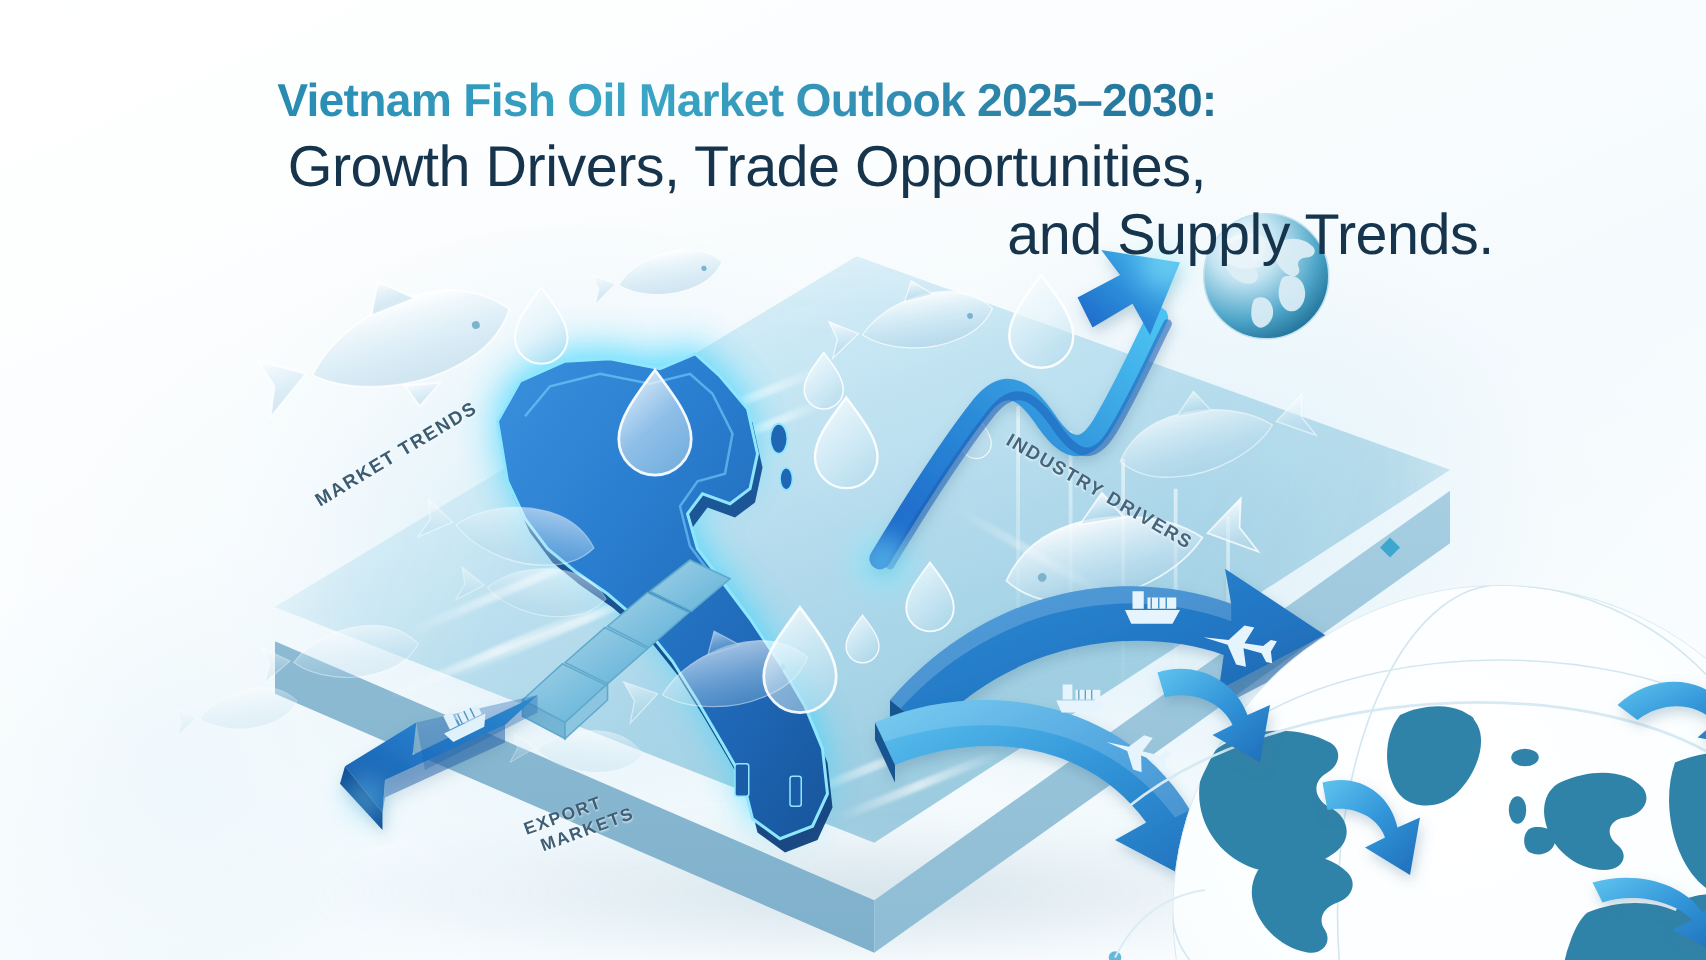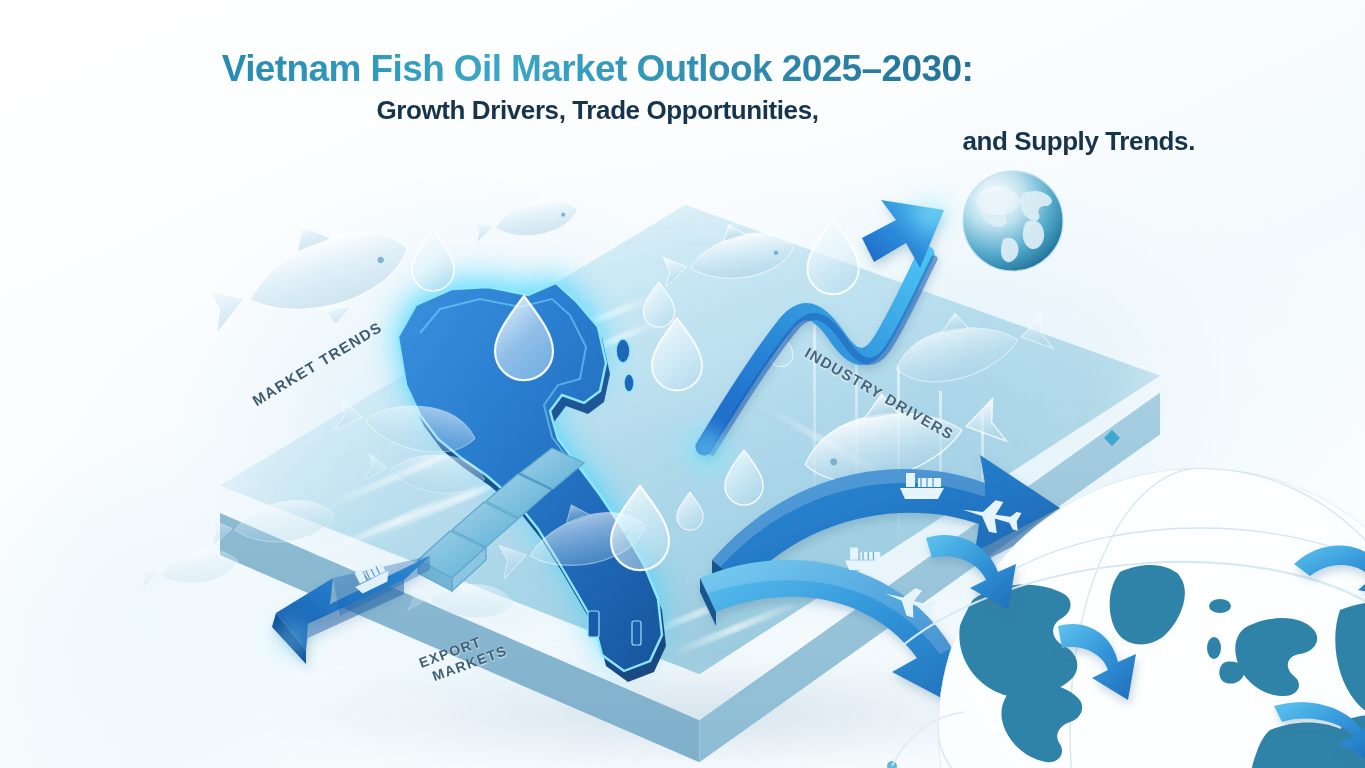--- a/index.html
+++ b/index.html
@@ -19,33 +19,33 @@
   .glow{position:absolute;border-radius:50%;pointer-events:none;}
   .g1{left:150px;top:180px;width:620px;height:520px;
       background:radial-gradient(circle,rgba(186,224,242,.40) 0%,rgba(210,235,247,.12) 50%,rgba(255,255,255,0) 72%);}
   .g2{left:690px;top:150px;width:560px;height:560px;
       background:radial-gradient(circle,rgba(200,231,246,.34) 0%,rgba(255,255,255,0) 70%);}
   .g3{left:-60px;top:430px;width:420px;height:380px;
       background:radial-gradient(circle,rgba(232,245,251,.55) 0%,rgba(255,255,255,0) 70%);}
 
   
   #title-block{
-    position:absolute;left:0;top:48px;width:1195px;text-align:center;z-index:40;
+    position:absolute;left:0;top:60px;width:1195px;text-align:center;z-index:40;
     line-height:1.16;letter-spacing:-.2px;
   }
   .t-line{display:block;font-weight:bold;white-space:nowrap;}
   #t1{
     font-size:37px;letter-spacing:-.6px;
     background:linear-gradient(92deg,#1a6f94 0%,#2b8fb5 22%,#3aa6c6 42%,#2f88ad 64%,#1f6e92 84%,#17607f 100%);
     -webkit-background-clip:text;background-clip:text;color:transparent;
     -webkit-text-fill-color:transparent;
     text-shadow:none;
     padding-bottom:3px;
   }
-  #t2,#t3{font-size:26px;color:#17344d;font-weight:bold;letter-spacing:-.4px;}
+  #t2,#t3{font-size:46px;color:#17344d;font-weight:normal;letter-spacing:-.4px;}
   #t2{margin-top:1px;}
   #t3{margin-top:1px;text-align:right;}
 
   
   #stage{position:absolute;left:0;top:0;width:1365px;height:768px;z-index:10;}
 
   .plat-wrap{position:absolute;left:195px;top:195px;width:980px;height:560px;}
 
   
   .slab-top{

